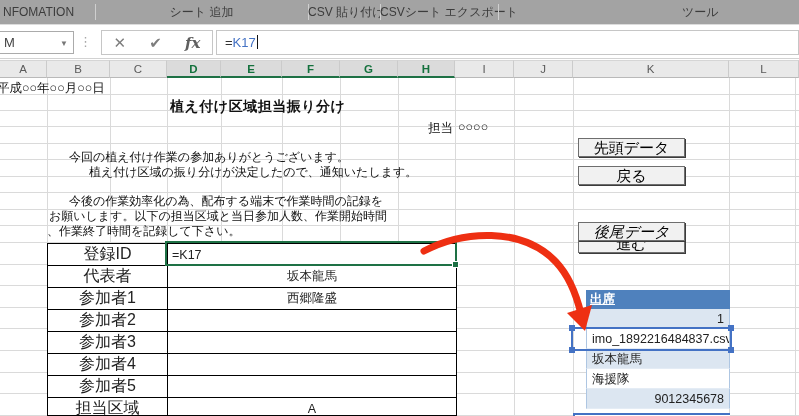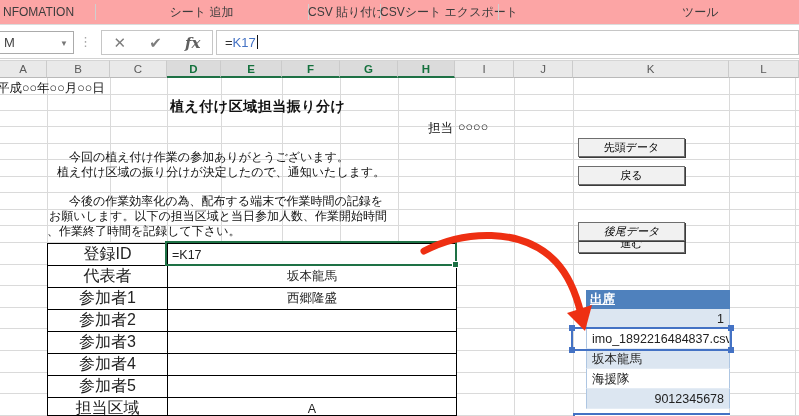--- a/index.html
+++ b/index.html
@@ -1,21 +1,21 @@
 <!DOCTYPE html>
 <html><head>
 <meta charset="utf-8">
 <style>
   html,body{margin:0;padding:0;background:#fff;}
   *{box-sizing:border-box;}
   .screen{position:relative;width:799px;height:416px;overflow:hidden;background:#fff;
           font-family:"Liberation Sans","DejaVu Sans",sans-serif;color:#222;}
 
   
-  .toolbar{position:absolute;left:0;top:0;width:799px;height:25px;background:#fca5a5;border-bottom:1px solid #dcdcdc;}
+  .toolbar{position:absolute;left:0;top:0;width:799px;height:25px;background:#a3a3a3;border-bottom:1px solid #dcdcdc;}
   .tb-item{position:absolute;top:0;height:24px;line-height:24px;font-size:12px;color:#3c3c3c;white-space:nowrap;}
   .tb-sep{position:absolute;top:4px;height:16px;width:1px;background:#cfcfcf;}
 
   
   .formula-bar{position:absolute;left:0;top:26px;width:799px;height:33px;background:#fff;border-bottom:1px solid #d2d2d2;}
   .name-box{position:absolute;left:-6px;top:5px;width:80px;height:23px;border:1px solid #ababab;background:#fff;
             font-size:13px;color:#444;line-height:21px;padding-left:9px;}
   .nb-arrow{position:absolute;right:5px;top:1px;font-size:8px;color:#777;line-height:21px;}
   .fb-dots{position:absolute;left:79px;top:3px;font-size:13px;color:#a8a8a8;letter-spacing:0;line-height:26px;}
   .fb-group{position:absolute;left:101px;top:4px;width:112px;height:25px;border:1px solid #c6c6c6;background:#fff;
@@ -58,21 +58,21 @@
   .ft-value.left{justify-content:flex-start;padding-left:4px;}
   .ft-row-last{border-bottom:none;}
 
   
   .green-sel{position:absolute;left:165px;top:163px;width:292px;height:25px;border:2px solid #1e7145;}
   .green-handle{position:absolute;right:-4px;bottom:-4px;width:7px;height:7px;background:#1e7145;border:1px solid #fff;}
 
   
   .macro-btn{position:absolute;left:578px;width:107px;height:19px;background:#f1f1f1;
              border:1px solid #6e6e6e;box-shadow:1px 1px 0 #3c3c3c;
-             font-size:11px;color:#000;text-align:center;line-height:17px;}
+             font-size:15px;color:#000;text-align:center;line-height:17px;}
 
   
   .data-table{position:absolute;left:573px;top:212px;width:157px;padding-left:13px;}
   .dt-header{height:19px;background:#4f81bd;color:#fff;font-weight:bold;font-size:12.5px;
              line-height:19px;padding-left:4px;text-decoration:underline;}
   .dt-row{height:20px;font-size:12.5px;line-height:20px;border-left:1px solid #aec6e2;border-right:1px solid #aec6e2;
           border-bottom:1px solid #e4ecf5;padding:0 5px;white-space:nowrap;overflow:hidden;}
   .dt-row.band{background:#dce6f1;}
   .dt-row.white{background:#fff;}
   .dt-row.num{text-align:right;}
@@ -148,21 +148,21 @@
     <div class="gridline-v" style="left:514px;"></div>
     <div class="gridline-v" style="left:573px;"></div>
     <div class="gridline-v" style="left:729px;"></div>
     <div class="gridline-v" style="left:795px;"></div>
 
     <div class="txt date-line">平成○○年○○月○○日</div>
     <div class="txt doc-title">植え付け区域担当振り分け</div>
     <div class="txt tanto" style="left:428px;">担当</div>
     <div class="txt tanto" style="left:458px;">○○○○</div>
     <div class="txt" style="left:57px;top:71px;">　今回の植え付け作業の参加ありがとうございます。</div>
-    <div class="txt" style="left:57px;top:86px;">植え付け区域の振り分けが決定したので、通知いたします。</div>
+    <div class="txt" style="left:49px;top:86px;padding-left:40px;">植え付け区域の振り分けが決定したので、通知いたします。</div>
     <div class="txt" style="left:49px;top:130px;">お願いします。以下の担当区域と当日参加人数、作業開始時間</div>
     <div class="txt" style="left:57px;top:115px;">　今後の作業効率化の為、配布する端末で作業時間の記録を</div>
     <div class="txt" style="left:47px;top:145px;">、作業終了時間を記録して下さい。</div>
 
     <div class="form-table">
       <div class="ft-label">登録ID</div>
       <div class="ft-value left">=K17</div>
       <div class="ft-label">代表者</div>
       <div class="ft-value">坂本龍馬</div>
       <div class="ft-label">参加者1</div>

